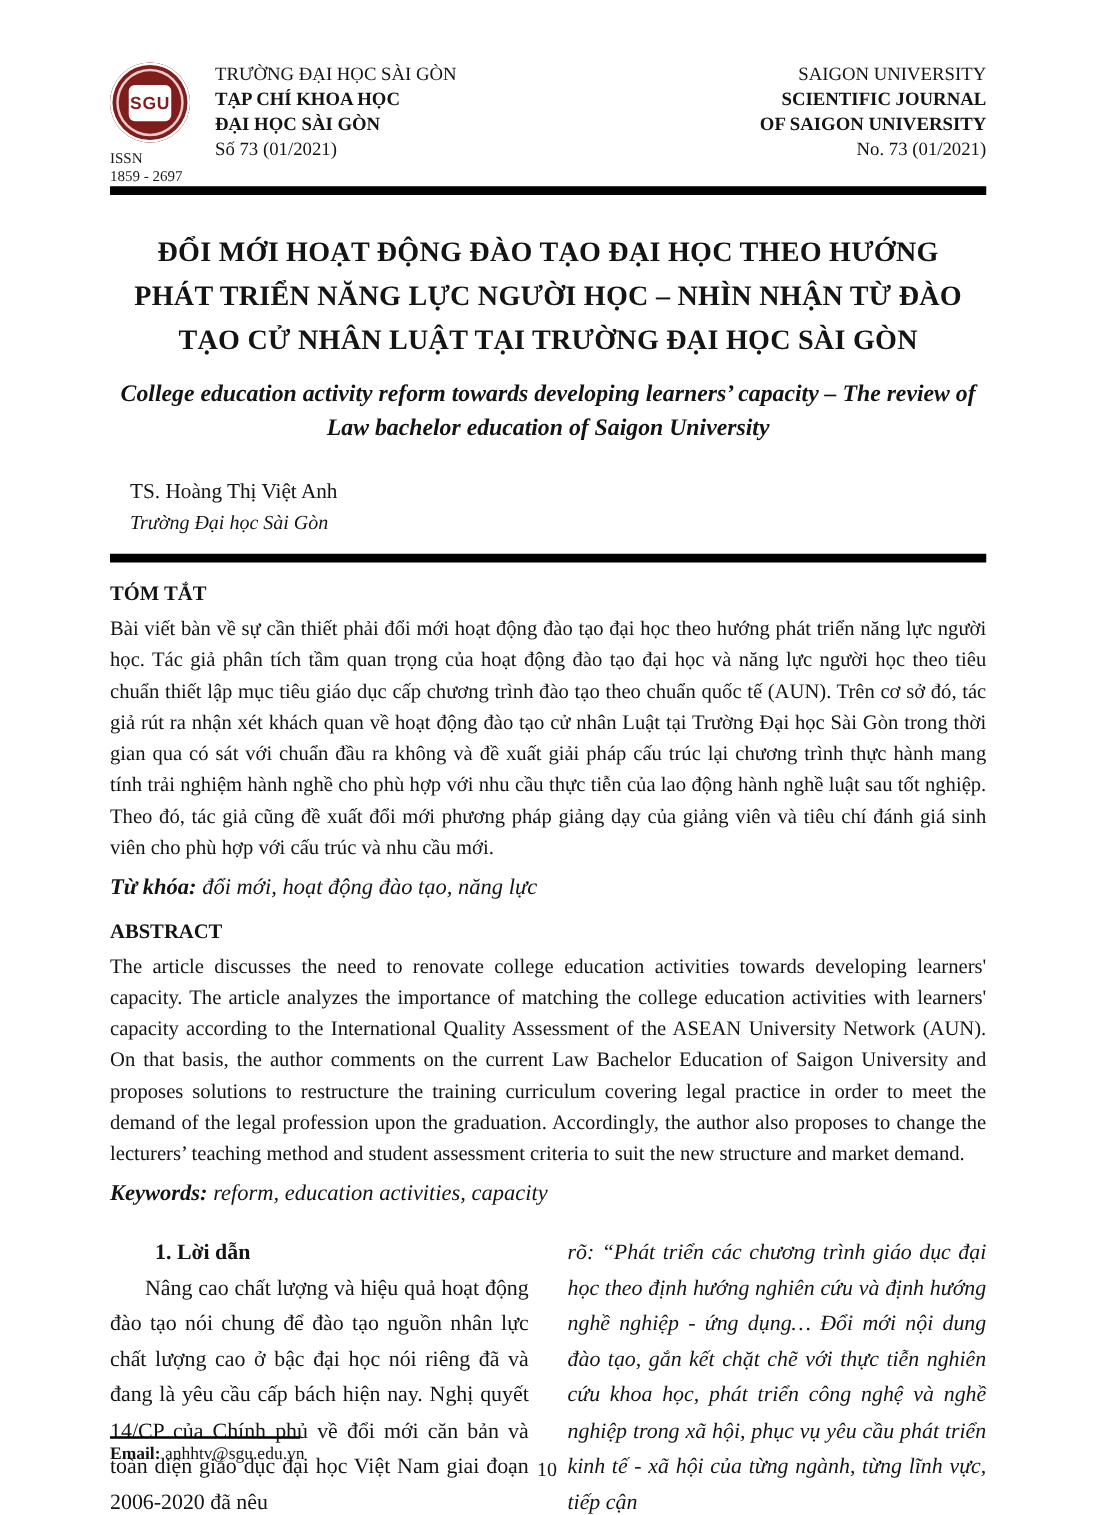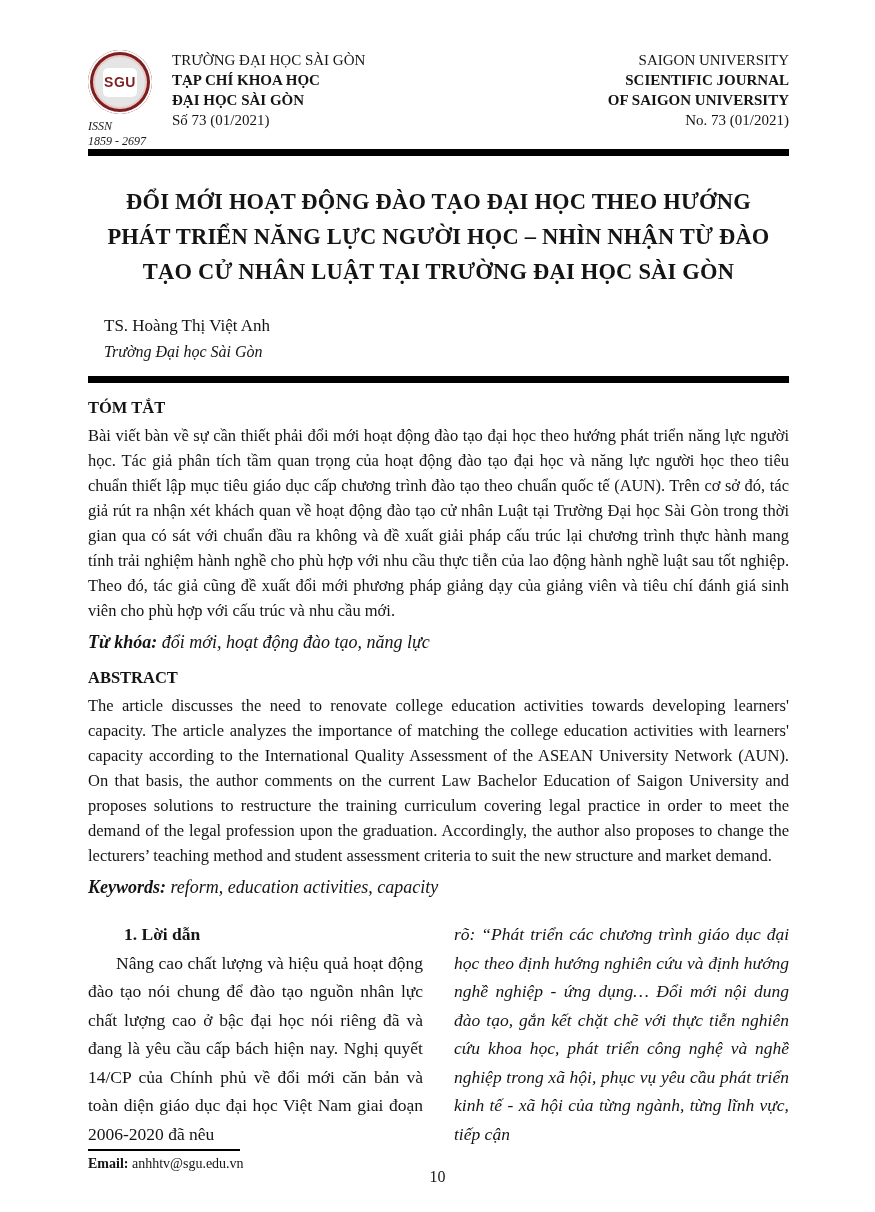--- a/index.html
+++ b/index.html
@@ -7,31 +7,31 @@
     width:875px; height:1212px; margin:0 auto; background:#fff;
     font-family:"Liberation Serif", serif; color:#141414;
     position:relative; padding:50px 86px 0 88px; box-sizing:border-box;
     overflow:hidden;
   }
   
   .header-row { display:flex; align-items:flex-start; }
   .logo-col { width:72px; flex:0 0 auto; text-align:left; }
   .seal {
     width:64px; height:64px; border-radius:50%;
-    background:#e5e5e5; position:relative;
+    background:#7f1d1d; position:relative;
     display:flex; align-items:center; justify-content:center;
     box-shadow: inset 0 0 0 2px #fff, inset 0 0 0 5px #7d1f1f, inset 0 0 0 7px #e8c8c8;
   }
   .seal-core {
     width:34px; height:29px; background:#fff; border-radius:5px;
     color:#7d1f1f; font-weight:bold; font-size:14px;
     display:flex; align-items:center; justify-content:center;
     font-family:"Liberation Sans", sans-serif; letter-spacing:0.5px;
   }
-  .issn-block { font-size:12px; line-height:15px; margin-top:5px; color:#1a1a1a;font-style:italic; }
+  .issn-block { font-size:12px; line-height:15px; margin-top:5px; color:#1a1a1a; }
   .head-left { margin-left:12px; font-size:15px; line-height:20px; }
   .head-right { margin-left:auto; text-align:right; font-size:15px; line-height:20px; }
   .b { font-weight:bold; }
   .contact-line { text-align:center; font-style:italic; font-size:15px; margin-top:6px; margin-bottom:7px; }
   .contact-line .gap { display:inline-block; width:26px; }
   .bar { height:7px; background:#000; }
   
   .title-vi {
     margin-top:28px; text-align:center; font-weight:bold;
     font-size:22.5px; line-height:35px; letter-spacing:0.2px;
@@ -89,20 +89,21 @@
       <div class="b">SCIENTIFIC JOURNAL</div>
       <div class="b">OF SAIGON UNIVERSITY</div>
       <div>No. 73 (01/2021)</div>
     </div>
   </div>
 
 
   <div class="bar"></div>
 
   <div class="title-vi">ĐỔI MỚI HOẠT ĐỘNG ĐÀO TẠO ĐẠI HỌC THEO HƯỚNG PHÁT TRIỂN NĂNG LỰC NGƯỜI HỌC – NHÌN NHẬN TỪ ĐÀO TẠO CỬ NHÂN LUẬT TẠI TRƯỜNG ĐẠI HỌC SÀI GÒN</div>
+  <div class="title-en">College education activity reform towards developing learners’ capacity – The review of Law bachelor education of Saigon University</div>
 
   <div class="author">TS. Hoàng Thị Việt Anh</div>
   <div class="affiliation">Trường Đại học Sài Gòn</div>
 
   <div class="bar bar2"></div>
 
   <div class="sec-head">TÓM TẮT</div>
   <div class="abstract-body">Bài viết bàn về sự cần thiết phải đổi mới hoạt động đào tạo đại học theo hướng phát triển năng lực người học. Tác giả phân tích tầm quan trọng của hoạt động đào tạo đại học và năng lực người học theo tiêu chuẩn thiết lập mục tiêu giáo dục cấp chương trình đào tạo theo chuẩn quốc tế (AUN). Trên cơ sở đó, tác giả rút ra nhận xét khách quan về hoạt động đào tạo cử nhân Luật tại Trường Đại học Sài Gòn trong thời gian qua có sát với chuẩn đầu ra không và đề xuất giải pháp cấu trúc lại chương trình thực hành mang tính trải nghiệm hành nghề cho phù hợp với nhu cầu thực tiễn của lao động hành nghề luật sau tốt nghiệp. Theo đó, tác giả cũng đề xuất đổi mới phương pháp giảng dạy của giảng viên và tiêu chí đánh giá sinh viên cho phù hợp với cấu trúc và nhu cầu mới.</div>
   <div class="keywords">
     <span class="kw-label">Từ khóa:</span><span> đổi mới, hoạt động đào tạo, năng lực</span>

